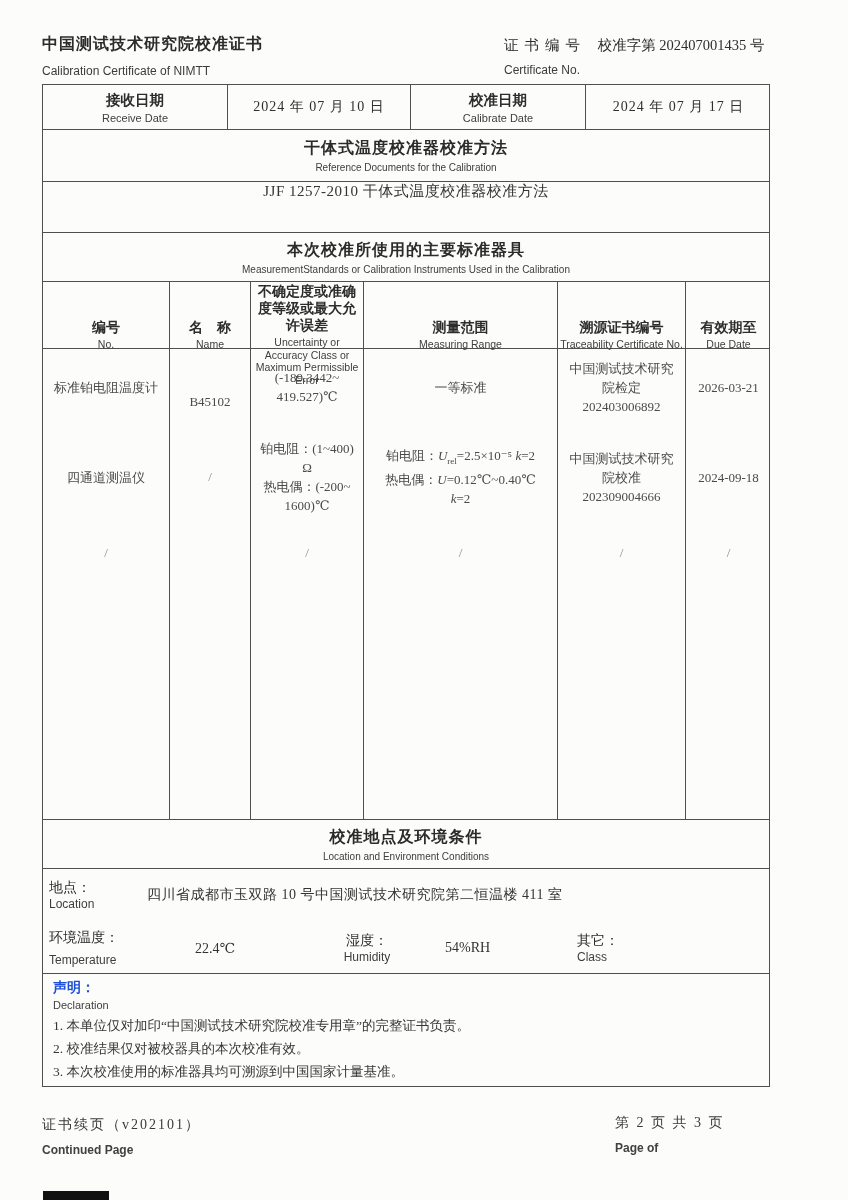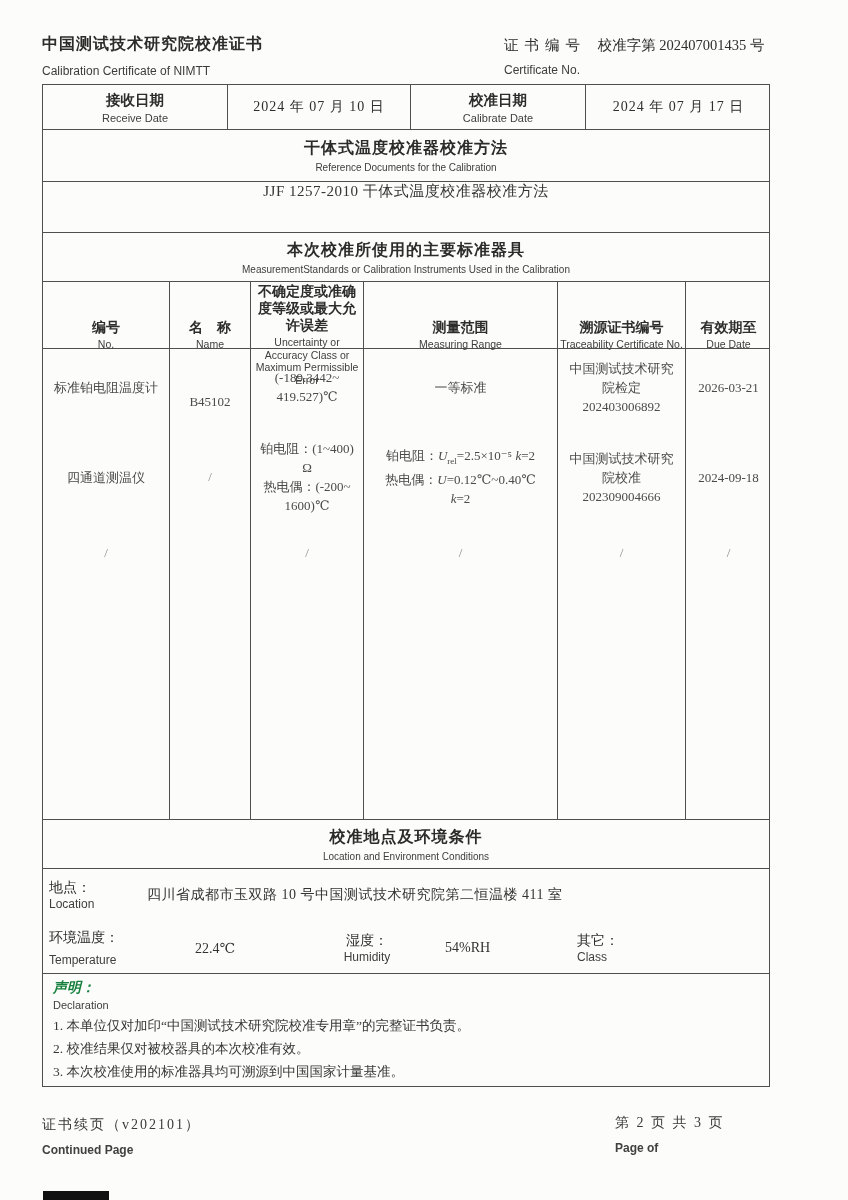--- a/index.html
+++ b/index.html
@@ -70,21 +70,21 @@
   .loc-label{padding-left:6px;width:104px;box-sizing:border-box;}
   .loc-value{font-size:14px;color:#333;letter-spacing:0.5px;}
   .env-g1{padding-left:6px;width:118px;box-sizing:border-box;gap:6px;}
   .env-v1{width:168px;font-size:14px;color:#333;padding-left:34px;box-sizing:border-box;}
   .env-g2{width:76px;align-items:center;}
   .env-v2{width:172px;font-size:14px;color:#333;padding-left:40px;box-sizing:border-box;}
   .env-g3{width:120px;}
 
   
   .decl{height:114px;padding:5px 10px;box-sizing:border-box;}
-  .decl-zh{font-size:14px;font-weight:600;color:#15803d;font-style:italic;}
+  .decl-zh{font-size:14px;font-weight:600;color:#1d4ed8;}
   .decl-en{font-size:11px;color:#3e3e3e;margin-top:2px;}
   .decl-item{font-size:13.5px;color:#363636;line-height:23px;}
   .decl-list{margin-top:3px;}
 
   
   .footer-left{position:absolute;left:42px;top:1116px;}
   .footer-right{position:absolute;left:615px;top:1114px;}
   .ft-zh{font-size:14px;color:#3a3a3a;letter-spacing:2px;}
   .ft-en{font-size:12px;color:#414141;margin-top:9px;letter-spacing:0px;font-weight:bold;}
   .corner-mark{position:absolute;left:43px;top:1191px;width:66px;height:9px;background:#111;}

